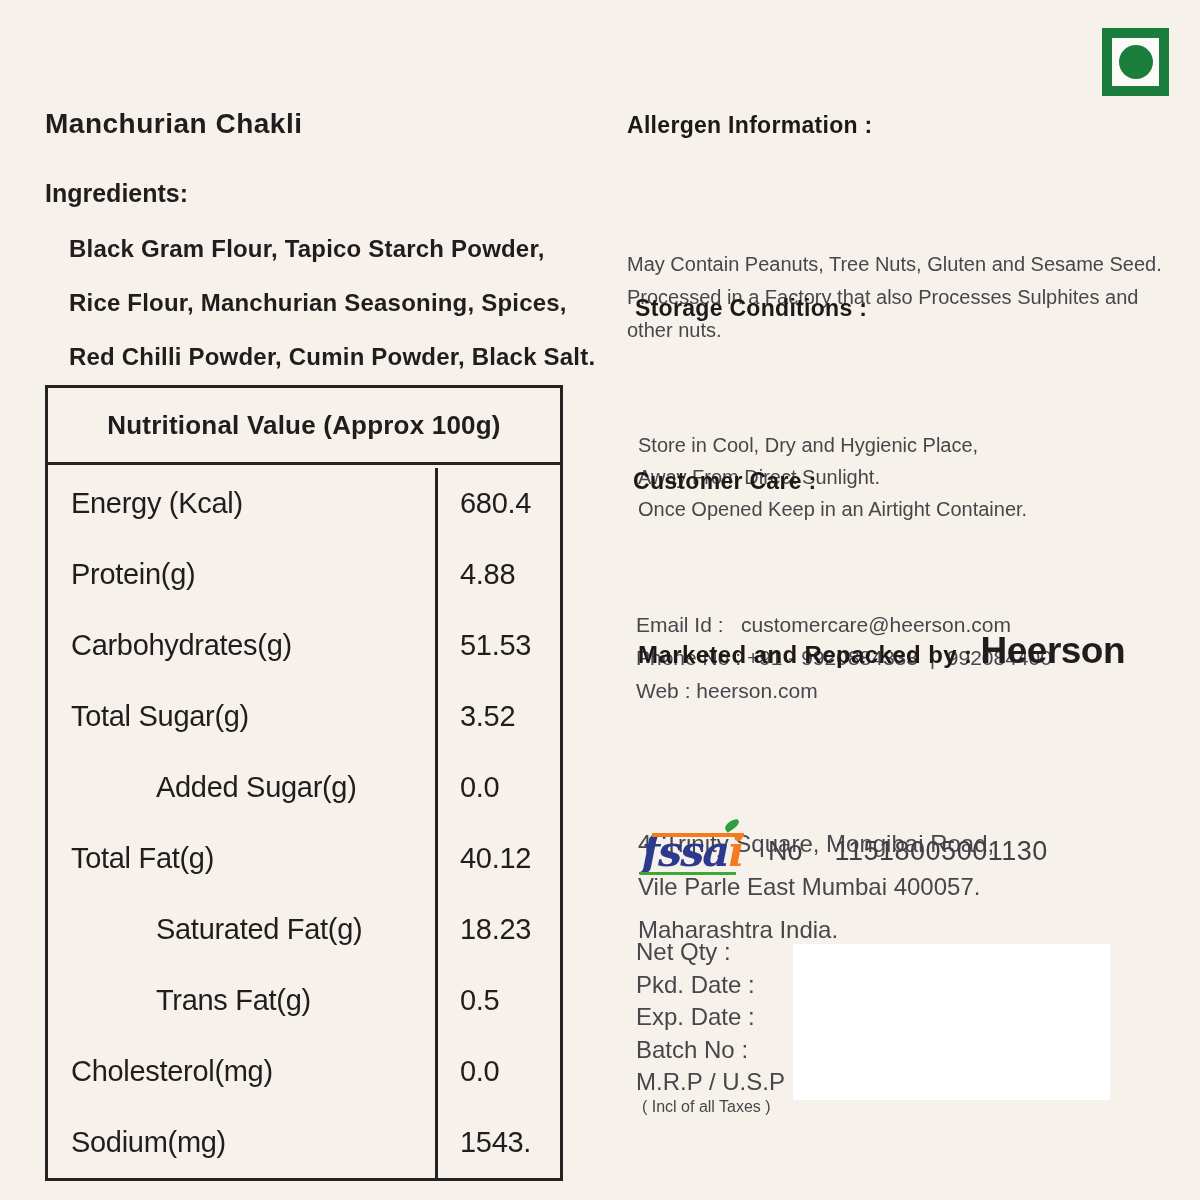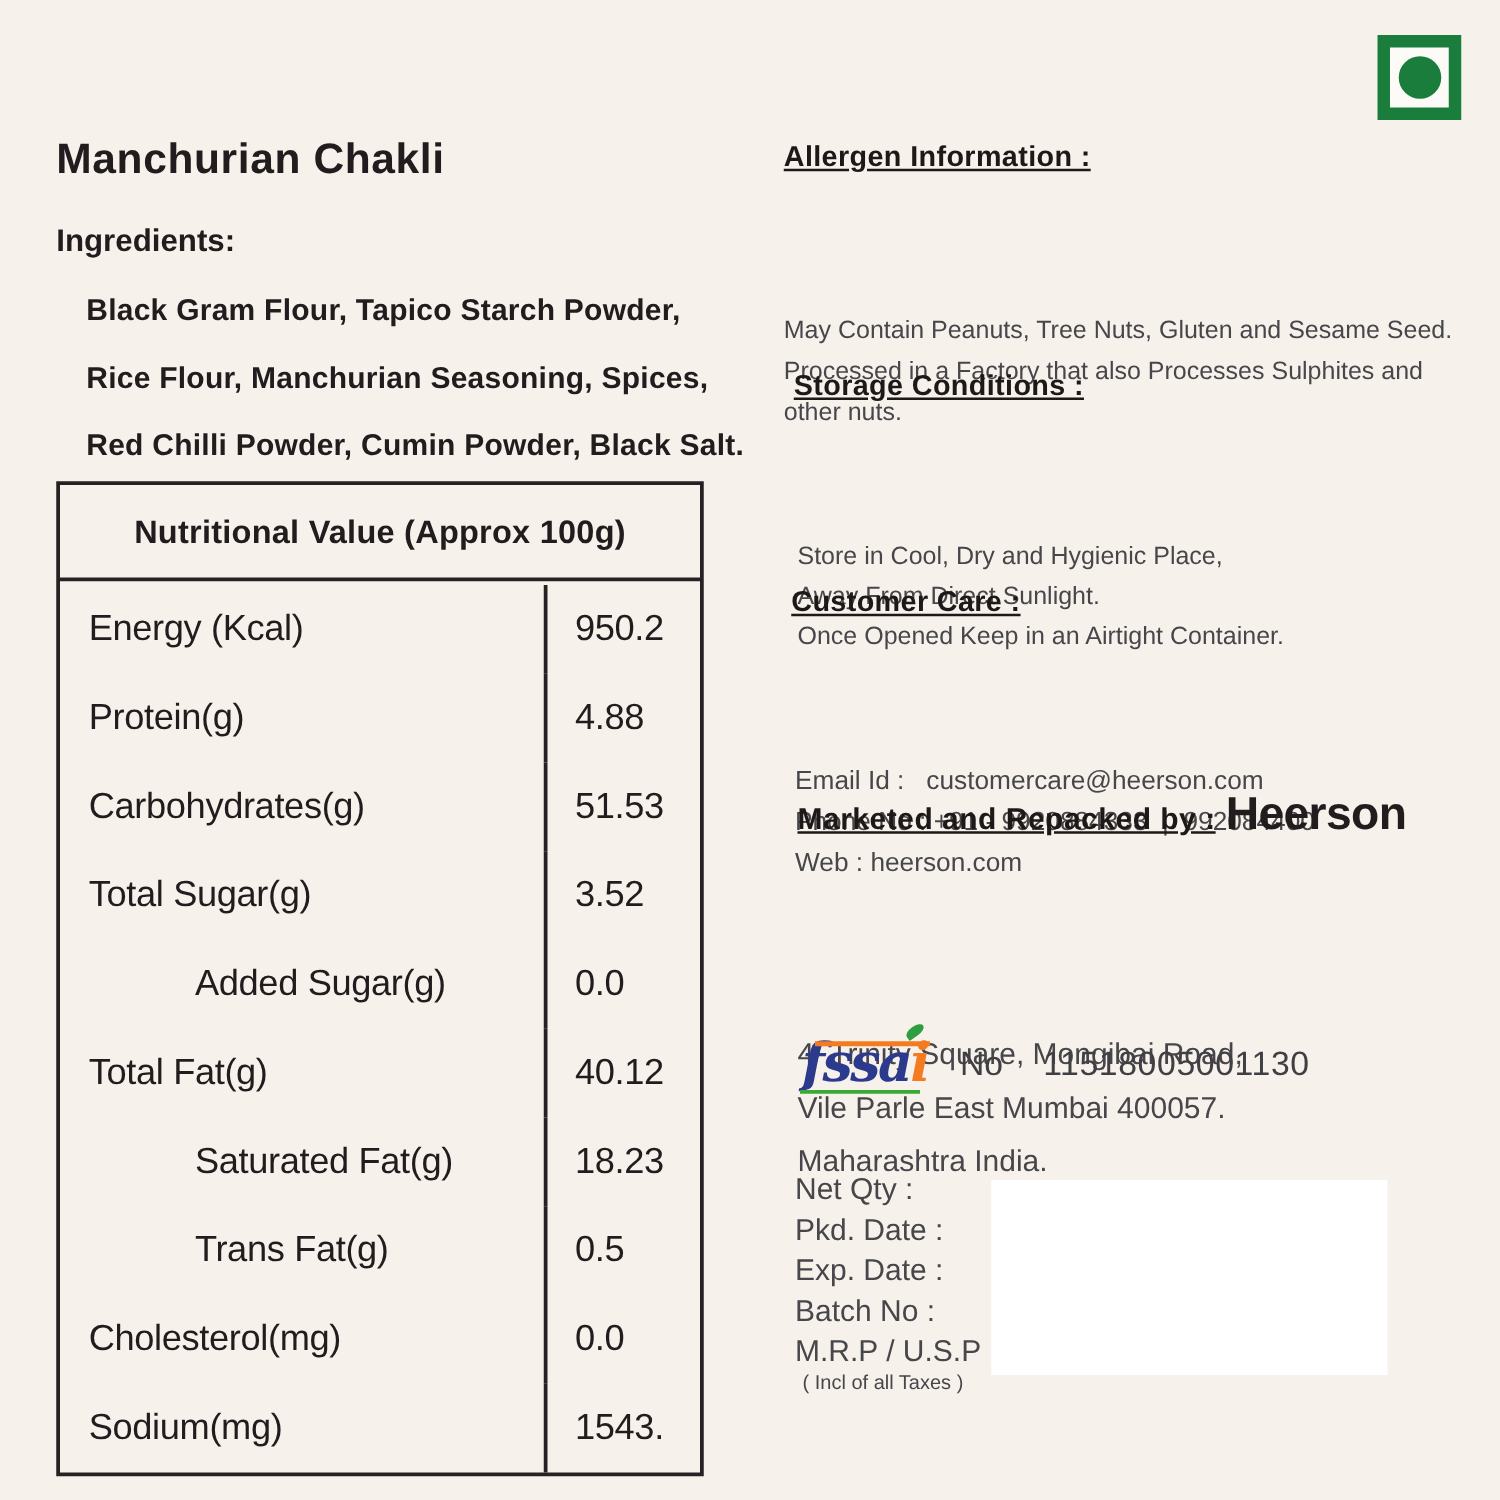--- a/index.html
+++ b/index.html
@@ -18,21 +18,21 @@
     width:67px; height:68px;
     border:10px solid #1b7d3b;
     background:#fdfbf8;
     display:flex; align-items:center; justify-content:center;
   }
   .veg-mark .dot { width:34px; height:34px; border-radius:50%; background:#1b7d3b; }
 
   
   .title {
     position:absolute; left:45px; top:108px;
-    font-size:34px; font-weight:bold; letter-spacing:.5px; color:#211d1e;
+    font-size:28px; font-weight:bold; letter-spacing:.5px; color:#211d1e;
   }
   .ingredients-label {
     position:absolute; left:45px; top:179px;
     font-size:25px; font-weight:bold;
   }
   .ingredient-lines { position:absolute; left:30px; top:222px;margin-left:39px; }
   .ingredient-lines div {
     height:54px; line-height:54px;
     font-size:24px; font-weight:bold; letter-spacing:.2px;
   }
@@ -57,21 +57,21 @@
     flex:0 0 390px; align-self:stretch;
     display:flex; align-items:center;
     padding-left:23px;
     border-right:3px solid #262122;
     letter-spacing:-.3px;
   }
   .nt-row.indent .nt-label { padding-left:108px; }
   .nt-value { padding-left:22px; letter-spacing:-.3px; }
 
   
-  .rc-h { font-size:23px; font-weight:bold; color:#1c1918; letter-spacing:.3px;text-decoration:underline; }
+  .rc-h { font-size:23px; font-weight:bold; color:#1c1918; letter-spacing:.3px; }
   .rc-body { font-size:20px; color:#47474b; line-height:33px; white-space:pre-wrap; }
 
   .sec-allergen { position:absolute; left:627px; top:112px; width:573px; }
   .sec-allergen .rc-body { margin-top:10px; line-height:33px; }
 
   .sec-storage { position:absolute; left:635px; top:295px; width:560px; }
   .sec-storage .rc-body { margin-top:11px; line-height:32px; padding-left:3px; }
 
   .sec-customer { position:absolute; left:633px; top:468px; width:560px; }
   .sec-customer .rc-body { margin-top:14px; font-size:21px; line-height:33px; padding-left:3px; }
@@ -126,21 +126,21 @@
     <div>Rice Flour, Manchurian Seasoning, Spices,</div>
     <div>Red Chilli Powder, Cumin Powder, Black Salt.</div>
   </div>
 
 <div class="nutri-table">
   <div class="nt-header">Nutritional Value (Approx 100g)</div>
   <div class="nt-body">
 
   <div class="nt-row">
       <div class="nt-label">Energy (Kcal)</div>
-      <div class="nt-value">950.2</div>
+      <div class="nt-value">680.4</div>
     </div>
       <div class="nt-row">
       <div class="nt-label">Protein(g)</div>
       <div class="nt-value">4.88</div>
     </div>
       <div class="nt-row">
       <div class="nt-label">Carbohydrates(g)</div>
       <div class="nt-value">51.53</div>
     </div>
       <div class="nt-row">

